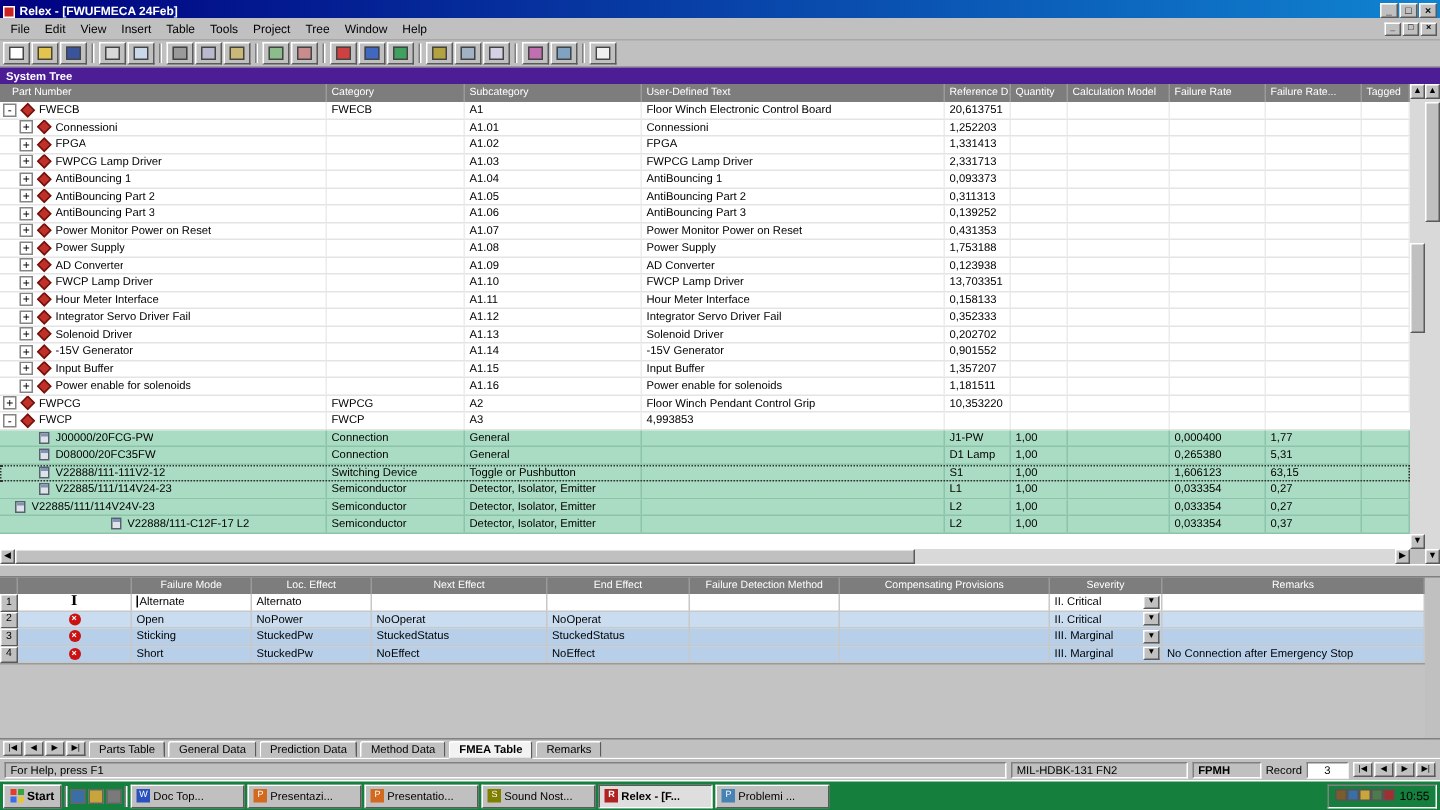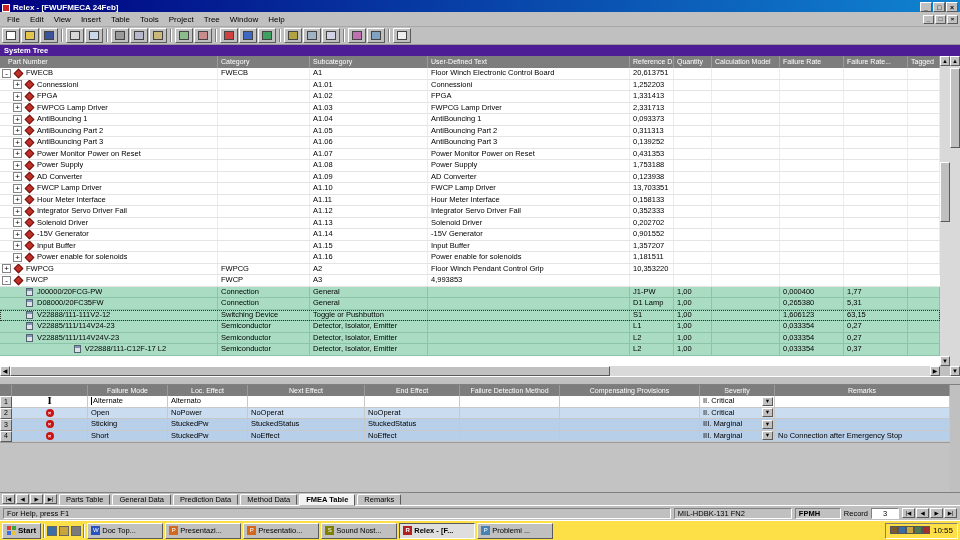--- a/index.html
+++ b/index.html
@@ -91,21 +91,21 @@
   .statusbar{flex:0 0 15px;height:15px;display:flex;align-items:center;gap:3px;padding:1px 3px;background:#c0c0c0;border-top:1px solid #fff;}
   .spanel{height:11px;border:1px solid;border-color:#808080 #fff #fff #808080;font-size:7.5px;line-height:9px;padding:0 3px;overflow:hidden;white-space:nowrap;}
   .sp-help{flex:1;}
   .sp-model{width:118px;flex:0 0 118px;}
   .sp-units{width:46px;flex:0 0 46px;font-weight:bold;}
   .reclabel{font-size:7.5px;}
   .recbox{width:28px;height:11px;background:#fff;border:1px solid;border-color:#808080 #fff #fff #808080;font-size:7.5px;line-height:9px;text-align:center;}
   .recnav{display:flex;gap:1px;}
 
   
-  .taskbar{flex:0 0 20px;height:20px;background:#fde047;border-top:1px solid #fff;display:flex;align-items:center;gap:2px;padding:0 2px;}
+  .taskbar{flex:0 0 20px;height:20px;background:#15803d;border-top:1px solid #fff;display:flex;align-items:center;gap:2px;padding:0 2px;}
   .startbtn{height:16px;display:flex;align-items:center;gap:2px;padding:0 4px;background:#c0c0c0;border:1px solid;border-color:#fff #5a5a5a #5a5a5a #fff;font-weight:bold;font-size:8px;}
   .flag{width:9px;height:9px;display:grid;grid-template-columns:1fr 1fr;grid-template-rows:1fr 1fr;gap:1px;}
   .flag i{display:block;}
   .ql{display:flex;gap:2px;align-items:center;}
   .qlbtn{width:10px;height:10px;border:1px solid #666;display:inline-block;}
   .tbdiv{width:2px;height:14px;border-left:1px solid #808080;border-right:1px solid #fff;display:inline-block;}
   .taskbtns{display:flex;gap:2px;flex:0 1 auto;overflow:hidden;}
   .taskbtn{height:16px;width:76px;display:flex;align-items:center;gap:2px;padding:0 3px;background:#c0c0c0;border:1px solid;border-color:#fff #5a5a5a #5a5a5a #fff;font-size:7.5px;overflow:hidden;}
   .taskbtn.active{border-color:#5a5a5a #fff #fff #5a5a5a;background:#dedede;font-weight:bold;}
   .tkicon{width:9px;height:9px;color:#fff;font-size:6px;line-height:9px;text-align:center;flex:0 0 9px;}
@@ -587,21 +587,21 @@
           <div class="cell">Detector, Isolator, Emitter</div>
           <div class="cell"></div>
           <div class="cell">L1</div>
           <div class="cell">1,00</div>
           <div class="cell"></div>
           <div class="cell">0,033354</div>
           <div class="cell">0,27</div>
           <div class="cell"></div>
         </div>
         <div class="grow green">
-          <div class="cell partcell" style="padding-left: 24px;">
+          <div class="cell partcell" style="padding-left: 8px;">
             <span class="nicon cmp"></span>
             <span class="plabel">V22885/111/114V24V-23</span>
           </div>
           <div class="cell">Semiconductor</div>
           <div class="cell">Detector, Isolator, Emitter</div>
           <div class="cell"></div>
           <div class="cell">L2</div>
           <div class="cell">1,00</div>
           <div class="cell"></div>
           <div class="cell">0,033354</div>

